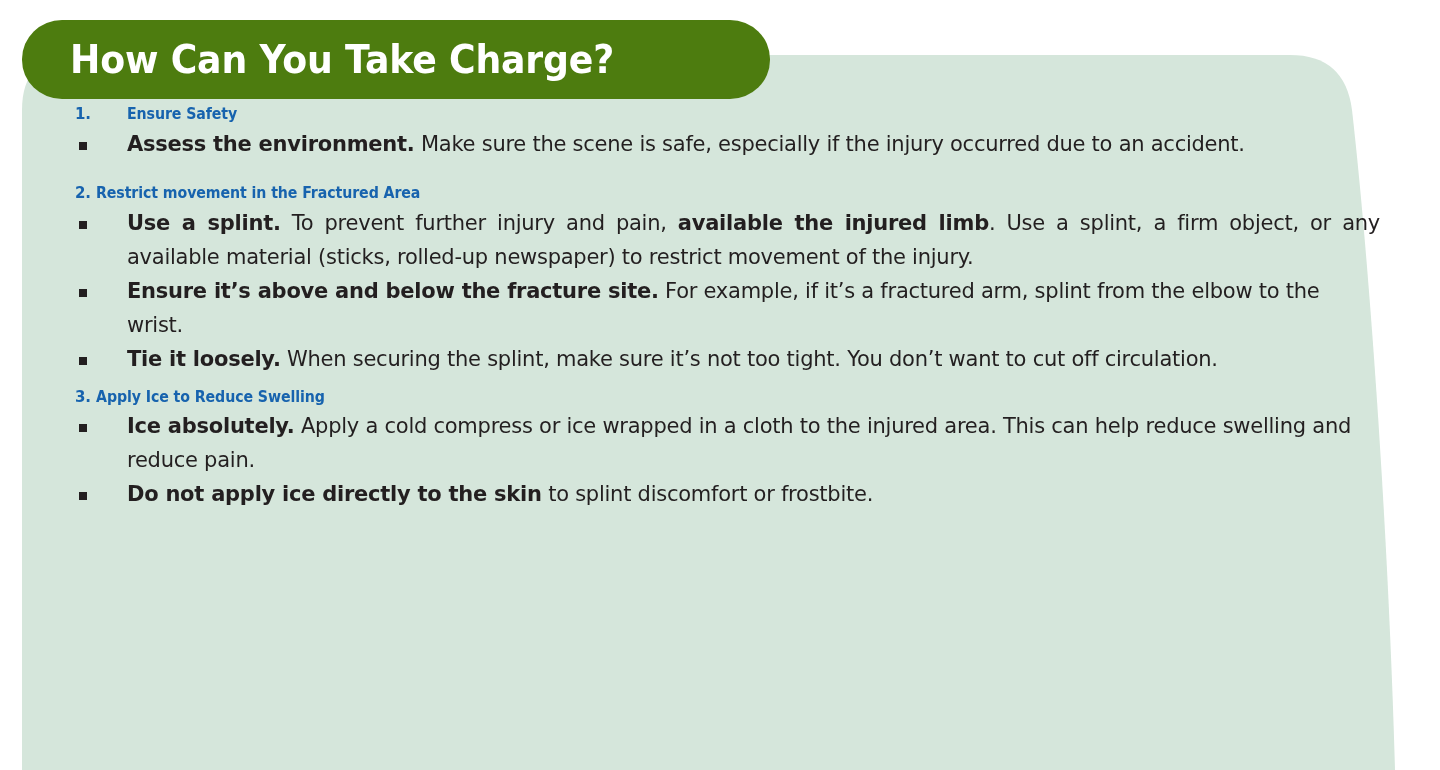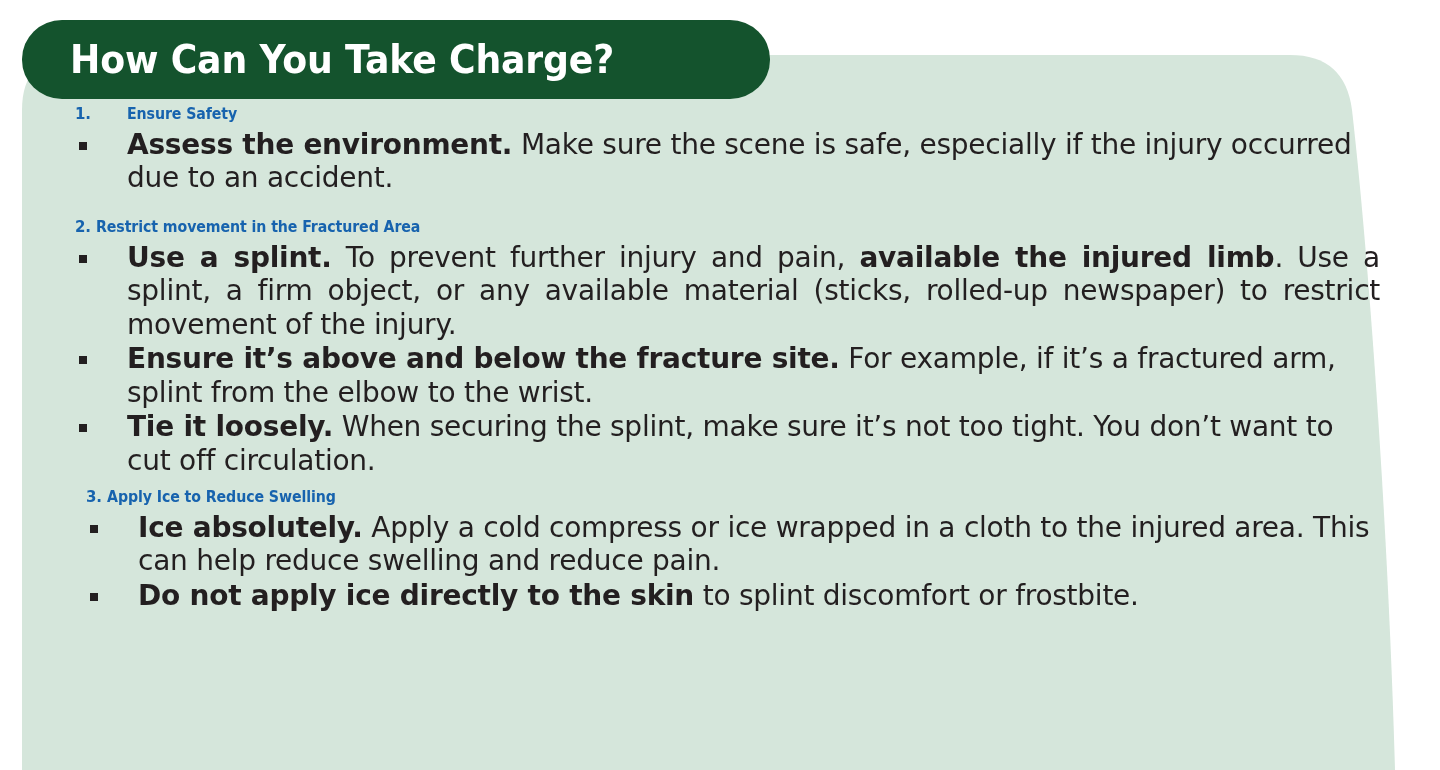--- a/index.html
+++ b/index.html
@@ -33,21 +33,21 @@
     display: block;
   }
 
   
   #title-pill {
     position: absolute;
     left: 22px;
     top: 20px;
     width: 748px;
     height: 79px;
-    background: #14532d;
+    background: #4d7c0f;
     border-radius: 40px / 39px;
     display: flex;
     align-items: center;
     box-sizing: border-box;
     padding-left: 48px;
   }
   #title-text {
     color: #ffffff;
     font-family: "DejaVu Sans", sans-serif;
     font-size: 39px;
@@ -104,21 +104,21 @@
     margin: 0;
     padding: 0;
   }
   li.bullet {
     position: relative;
     padding-left: 127px;
     padding-right: 60px;
     margin: 0 0 1px 0;
     color: #231f20;
     font-family: "DejaVu Sans", sans-serif;
-    font-size: 28px;
+    font-size: 21px;
     line-height: 33.5px;
     text-align: justify;
     text-justify: inter-word;
     letter-spacing: -0.25px;
   }
   li.bullet.ragged {
     text-align: left;
   }
   li.bullet::before {
     content: "";
@@ -126,21 +126,21 @@
     left: 79px;
     top: 14px;
     width: 8px;
     height: 8px;
     background: #231f20;
   }
   li.bullet b {
     font-weight: bold;
   }
   .s2 { margin-top: 24px; }
-  .s3 { margin-top: 12px; padding-left: 11px; }
+  .s3 { margin-top: 12px; }
 </style>
 </head>
 <body>
 
 <div id="poster">
 
   <svg id="panel-shape" viewBox="0 0 1440 770" preserveAspectRatio="none" aria-hidden="true">
     <path d="M 22 110
              Q 22 55 77 55
              L 1290 55

